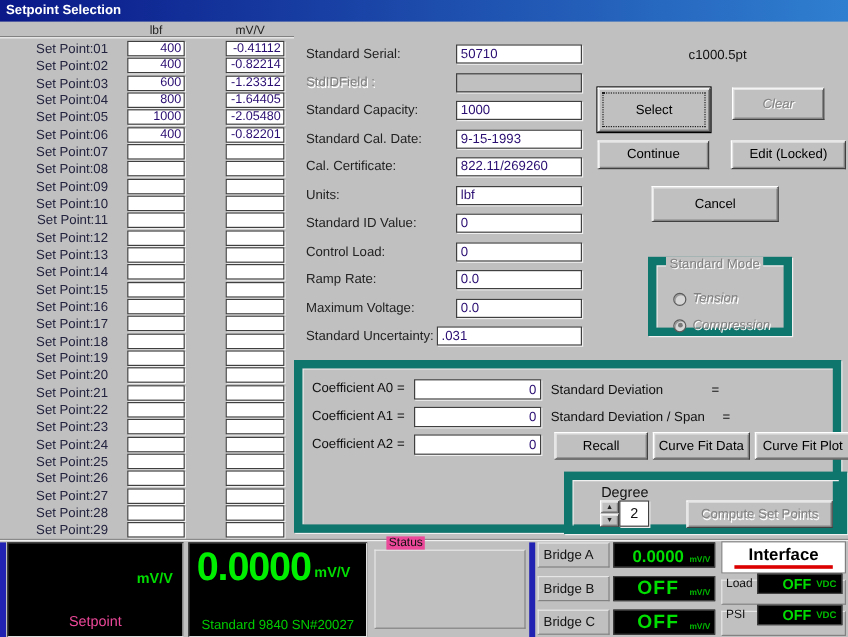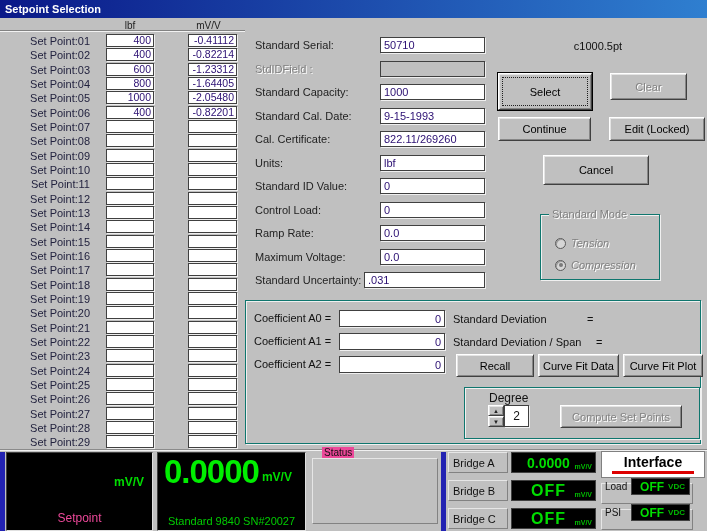--- a/index.html
+++ b/index.html
@@ -50,26 +50,26 @@
     border:1px solid; border-color:#ffffff #404040 #404040 #ffffff;
     box-shadow: inset 1px 1px 0 #e4e4e4, inset -1px -1px 0 #868686;
     display:flex; align-items:center; justify-content:center; cursor:default;
   }
   .btn.default { box-shadow: 0 0 0 1px #000, inset 1px 1px 0 #e4e4e4, inset -1px -1px 0 #868686; }
   .btn .focus-rect { position:absolute; inset:3px; border:1px dotted #202020; }
   .btn.disabled { color:#838383; text-shadow:1px 1px 0 #ffffff; }
   .profile-label { position:absolute; left:498px; top:40px; width:200px; text-align:center;
     font-size:11px; color:#111; }
   .b-select   { left:498px; top:73px;  width:94px;  height:37px; }
-  .b-clear    { left:610px; top:73px;  width:77px;  height:27px; }
+  .b-clear    { left:610px; top:73px;  width:77px;  height:27px;font-style:italic; }
   .b-continue { left:498px; top:117px; width:93px;  height:24px; }
   .b-edit     { left:609px; top:117px; width:96px;  height:24px; }
   .b-cancel   { left:543px; top:155px; width:106px; height:30px; }
   
-  .groupbox { position:absolute; border:1px solid #0f766e;
+  .groupbox { position:absolute; border:7px solid #0f766e;
     box-shadow: inset 1px 1px 0 #f0f0f0, 1px 1px 0 #f0f0f0; }
   .gb-label { position:absolute; top:-7px; left:8px; background:#c0c0c0; padding:0 3px; font-size:11px; }
   .mode-box { left:540px; top:214px; width:120px; height:66px; }
   .radio-row { position:absolute; left:14px; height:12px; display:flex; align-items:center; }
   .radio-row.r1 { top:22px; } .radio-row.r2 { top:44px; }
   .radio { width:11px; height:11px; border-radius:50%; background:#d6d6d6;
     border:1px solid #5a5a5a; box-shadow: inset 1px 1px 0 #9a9a9a;
     display:flex; align-items:center; justify-content:center; margin-right:5px; }
   .radio .dot { width:4px; height:4px; border-radius:50%; background:#7a7a7a; }
   .radio-label { font-size:11px;font-style:italic; }
@@ -126,21 +126,21 @@
     display:flex; align-items:center; justify-content:center; }
   .bridge-value { color:#00dd00; font-size:14px; font-weight:bold; margin-right:10px; }
   .bridge-value.off { font-size:16px; letter-spacing:1px; }
   .bridge-unit { position:absolute; right:3px; bottom:2px; color:#00bb00;
     font-size:7px; font-weight:bold; }
   .interface-box { position:absolute; left:601px; top:451px; width:104px; height:27px;
     background:#fff; border:1px solid #808080; text-align:center; }
   .interface-box .txt { font-size:14px; font-weight:bold; color:#000; line-height:20px; }
   .interface-box .redline { position:absolute; left:10px; right:10px; bottom:3px;
     height:3px; background:#dd0000; }
-  .aux-row { position:absolute; left:601px; width:92px; height:21px;
+  .aux-row { position:absolute; left:601px; width:104px; height:21px;
     background:#c0c0c0; border:1px solid; border-color:#e6e6e6 #828282 #828282 #e6e6e6;
     display:flex; align-items:center; padding:1px 2px 15px 3px; }
   .aux-label { width:26px; font-size:10px; color:#111; }
   .aux-display { flex:1; height:17px; background:#000; border:1px solid #404040;
     display:flex; align-items:center; justify-content:flex-end; gap:4px; padding-right:4px; }
   .aux-value { color:#00dd00; font-size:12px; font-weight:bold; }
   .aux-unit { color:#00bb00; font-size:8px; font-weight:bold; }
 </style>
 </head>
 <body>

